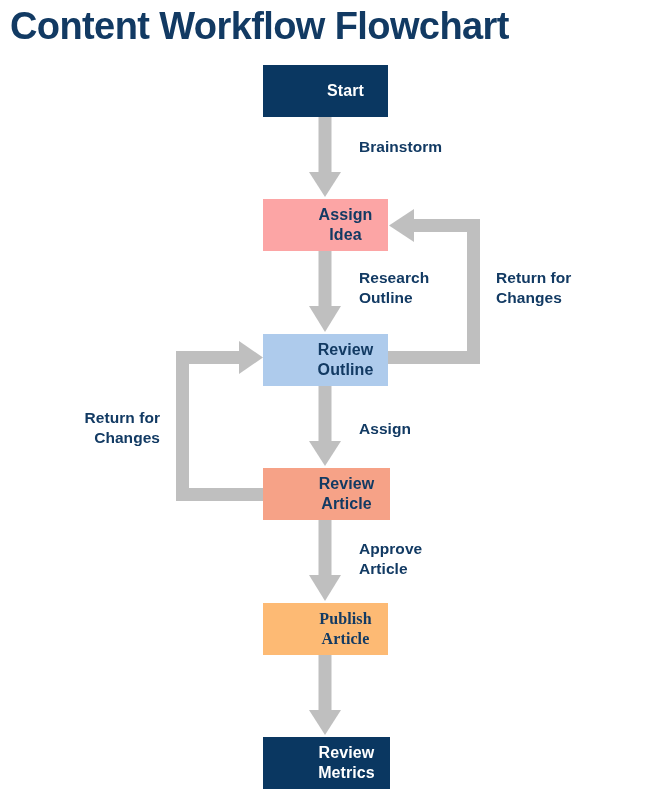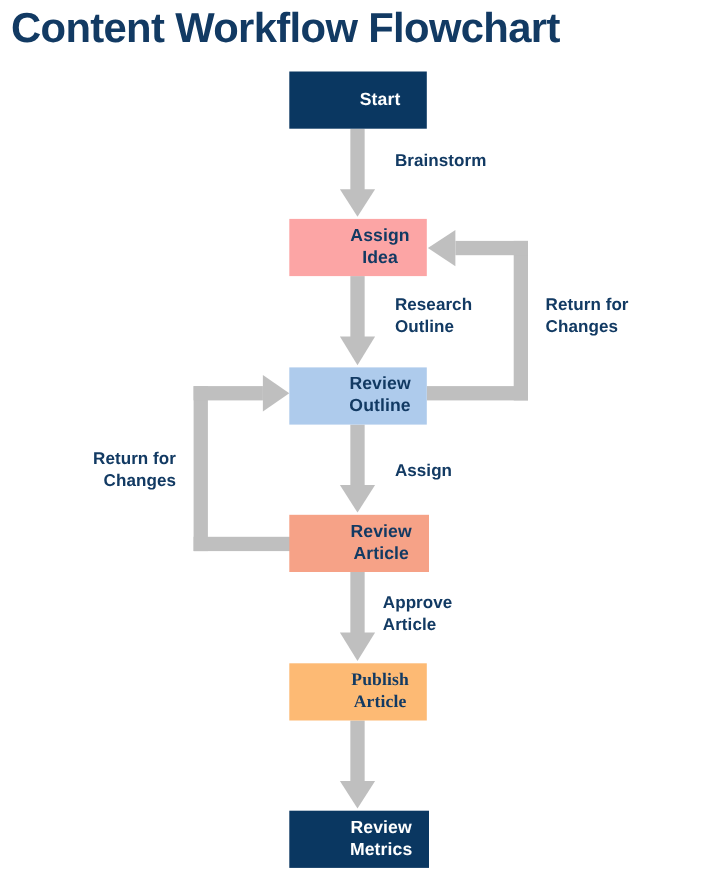--- a/index.html
+++ b/index.html
@@ -160,21 +160,21 @@
 Metrics</span>
   </div>
 
   <div class="edge-label left-align" style="left:359px; top:137px;">Brainstorm</div>
 
   <div class="edge-label left-align" style="left:359px; top:268px;">Research
 Outline</div>
 
   <div class="edge-label left-align" style="left:359px; top:419px;">Assign</div>
 
-  <div class="edge-label left-align" style="left:348px; top:539px;">Approve
+  <div class="edge-label left-align" style="left:359px; top:539px;">Approve
 Article</div>
 
   <div class="edge-label left-align" style="left:496px; top:268px;">Return for
 Changes</div>
 
   <div class="edge-label right-align" style="left:20px; top:408px; width:140px;">Return for
 Changes</div>
 
 </div>
 

